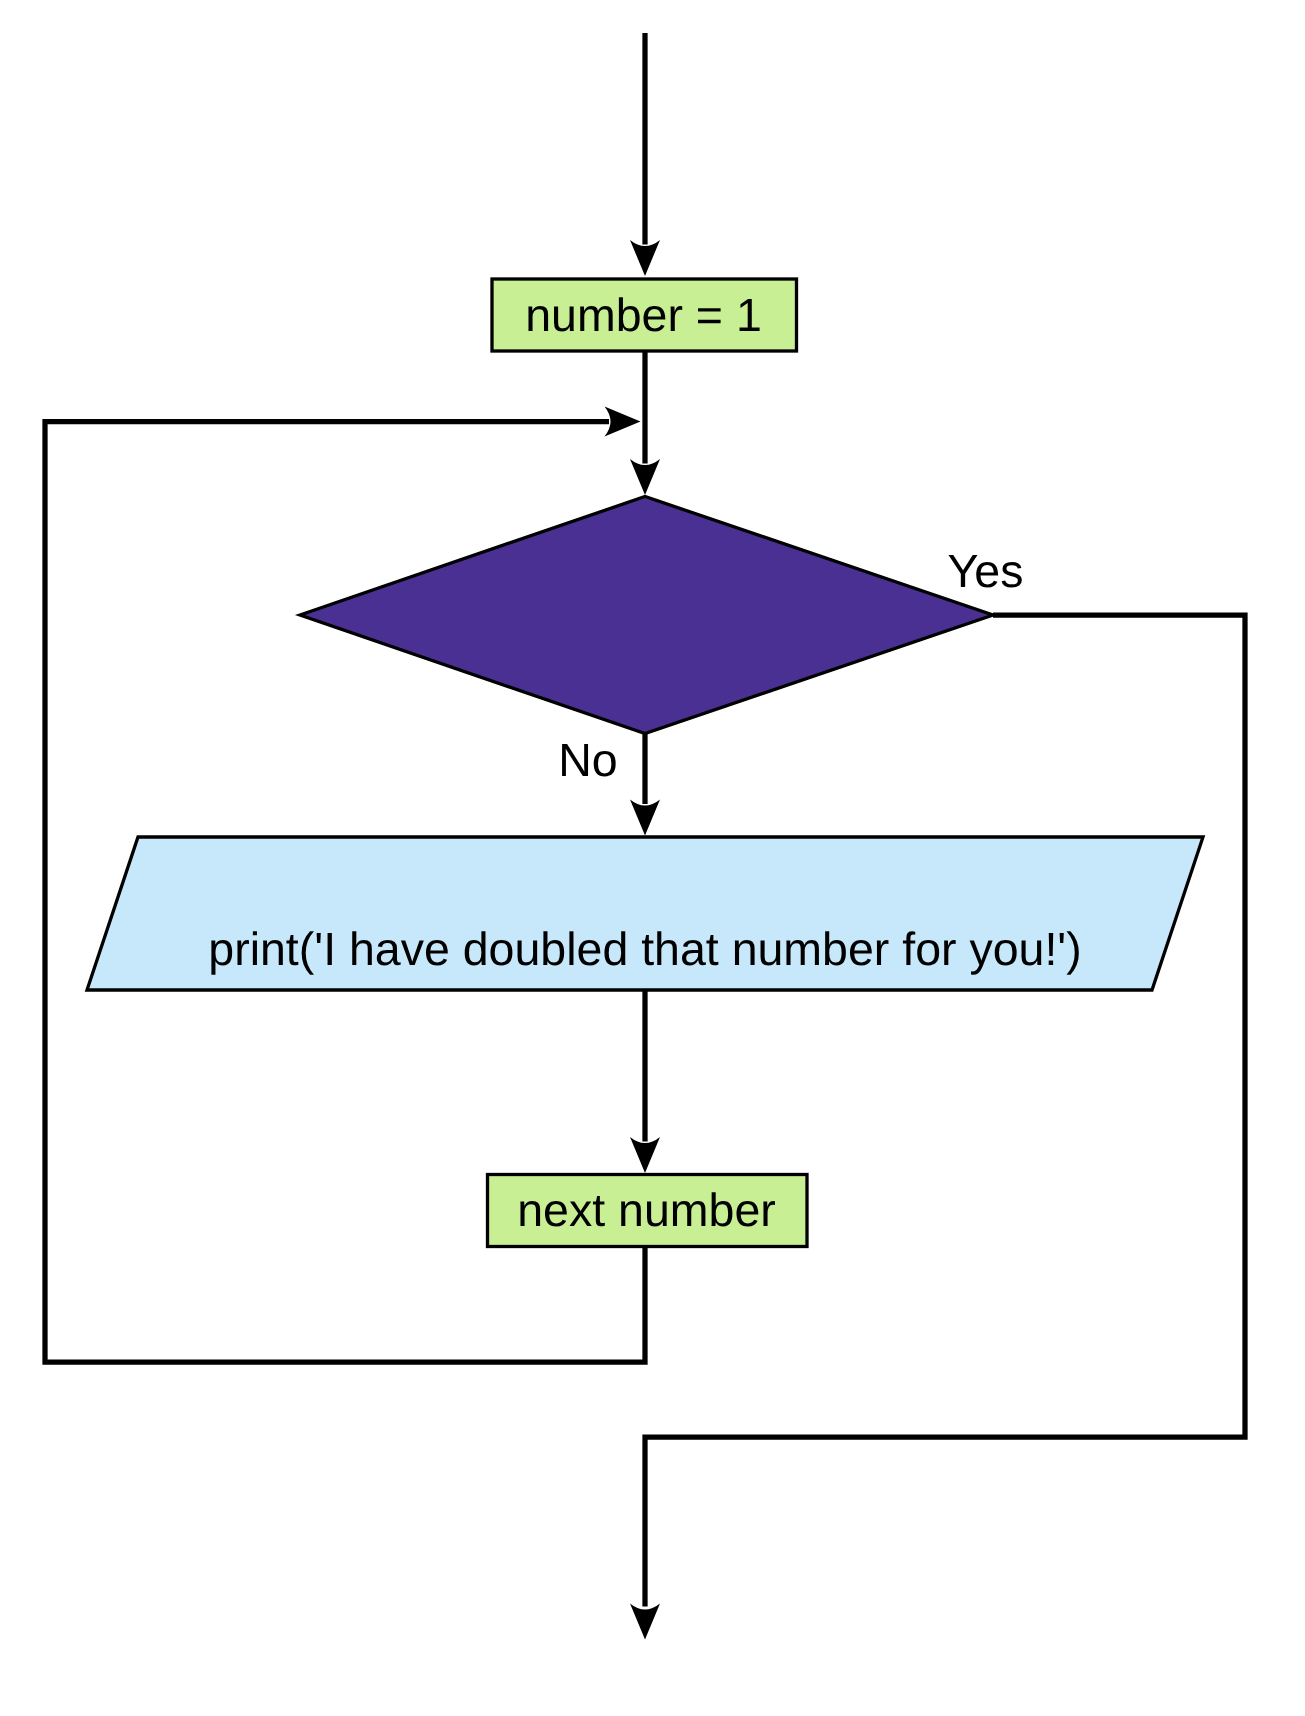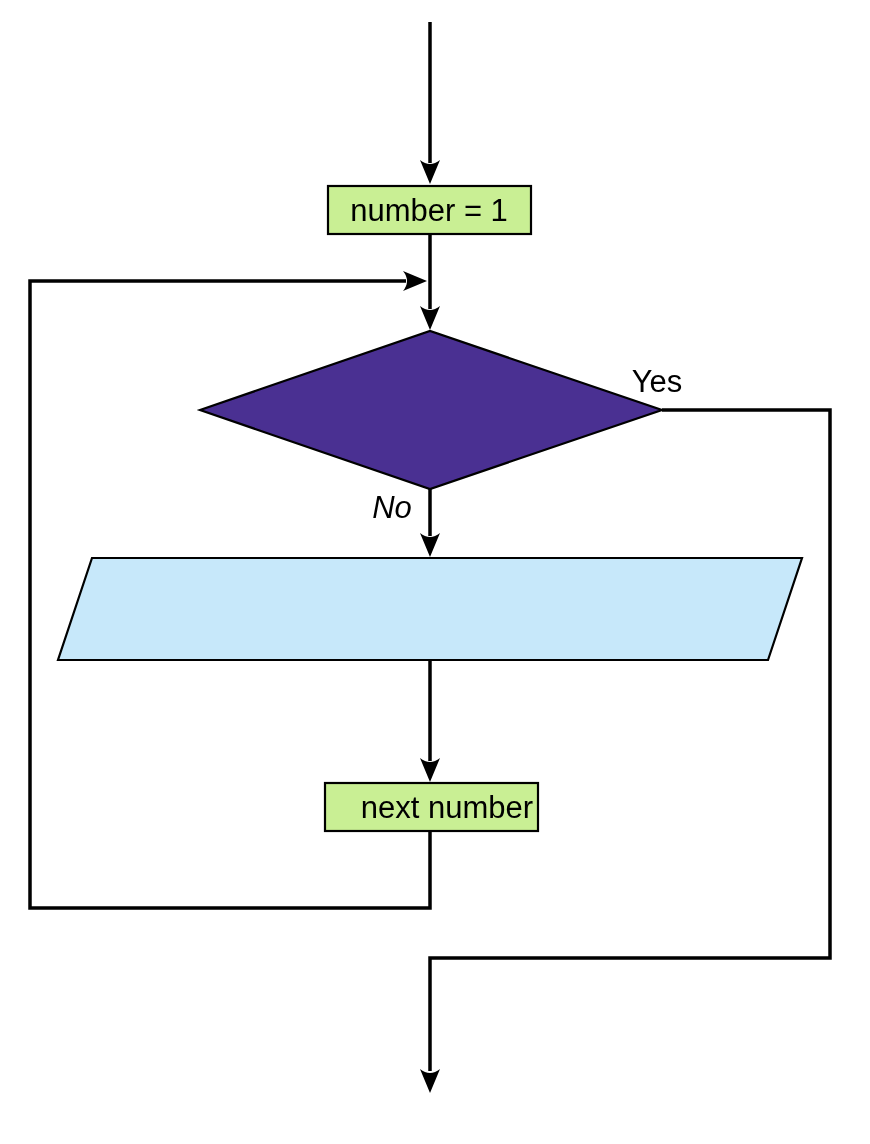--- a/index.html
+++ b/index.html
@@ -71,18 +71,19 @@
     <path class="head" d="M0 0 L-10 -24 Q0 -16 10 -24 Z" transform="translate(430,557)"></path>
     <path class="head" d="M0 0 L-10 -24 Q0 -16 10 -24 Z" transform="translate(430,782)"></path>
     <path class="head" d="M0 0 L-10 -24 Q0 -16 10 -24 Z" transform="translate(430,1093)"></path>
   </svg>
 
   <div class="label" style="left:429px; top:210px;">number = 1</div>
 
 
   <div class="label" style="left:657px; top:381px;text-align:right;">Yes</div>
 
-  <div class="label" style="left:392px; top:507px;font-style:italic;">No</div>
+  <div class="label" style="left:392px; top:507px;">No</div>
 
 
+  <div class="label" style="left:430px; top:633px;">print('I have doubled that number for you!')</div>
 
-  <div class="label" style="left:431px; top:807px;margin-left:16px;">next number</div>
+  <div class="label" style="left:431px; top:807px;">next number</div>
 </div>
 
 </body></html>

